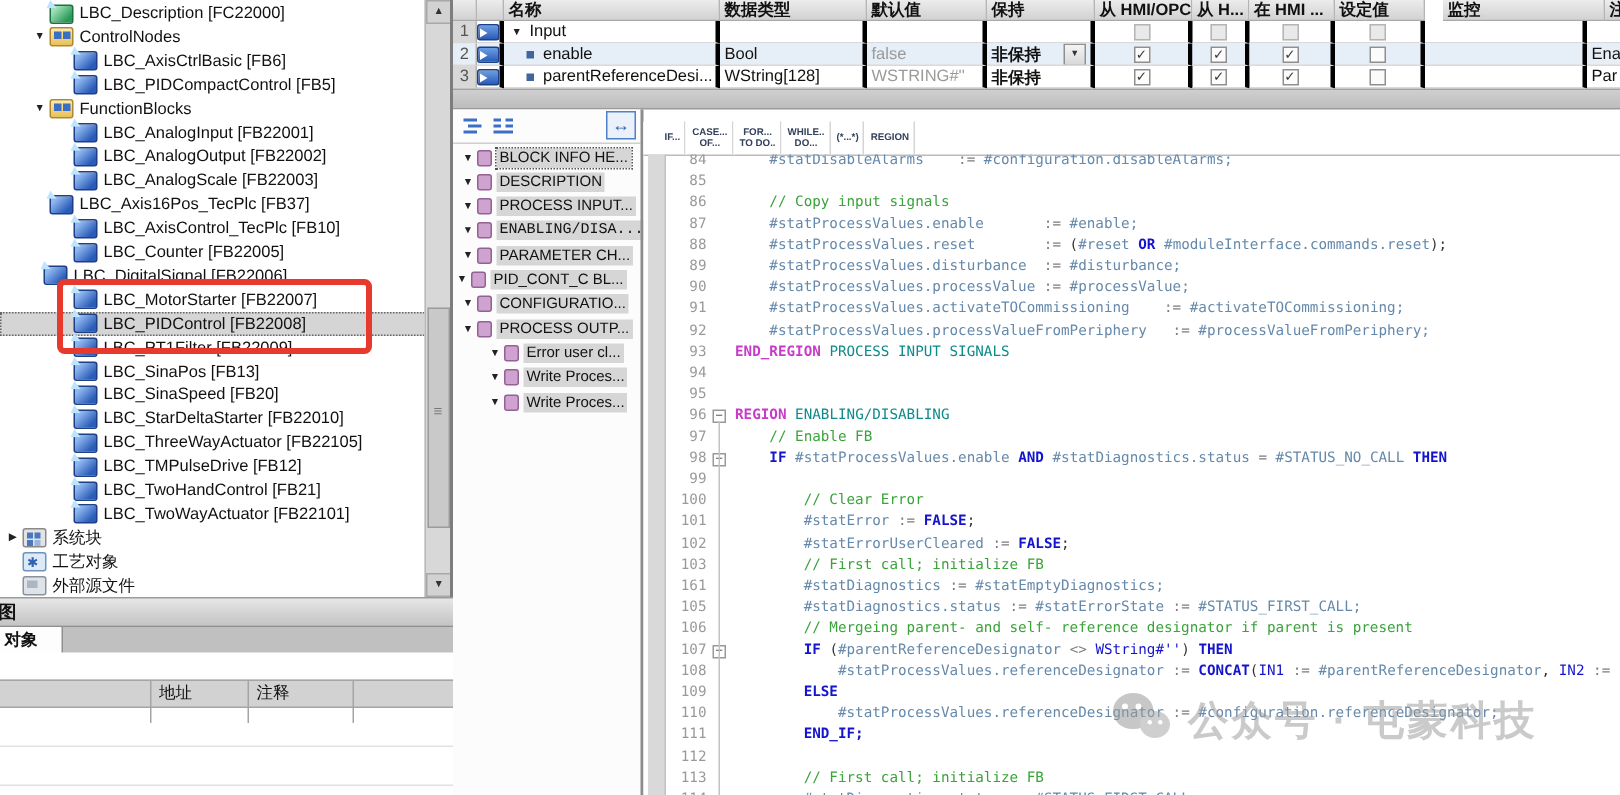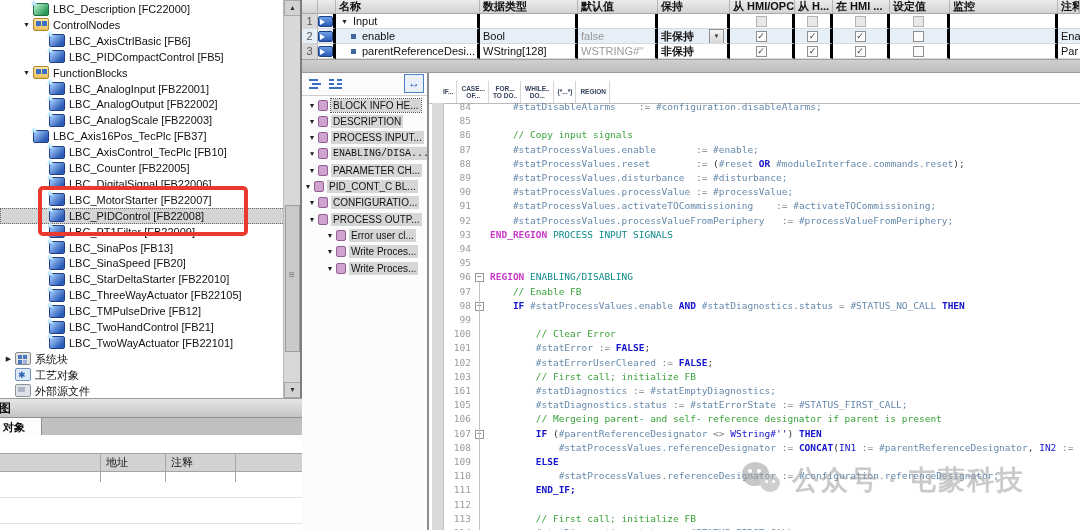--- a/index.html
+++ b/index.html
@@ -152,21 +152,21 @@
     <div class="trow" style="top: 144.1px; padding-left: 36px;">
       <span class="texp"></span>
       <span class="tico fb"></span>
       <span class="tlbl">LBC_AxisControl_TecPlc [FB10]</span>
     </div>
     <div class="trow" style="top: 160px; padding-left: 36px;">
       <span class="texp"></span>
       <span class="tico fb"></span>
       <span class="tlbl">LBC_Counter [FB22005]</span>
     </div>
-    <div class="trow" style="top: 175.9px; padding-left: 36px;">
+    <div class="trow" style="top: 175.9px; padding-left: 16px;">
       <span class="texp"></span>
       <span class="tico fb"></span>
       <span class="tlbl">LBC_DigitalSignal [FB22006]</span>
     </div>
     <div class="trow" style="top: 191.8px; padding-left: 36px;">
       <span class="texp"></span>
       <span class="tico fb"></span>
       <span class="tlbl">LBC_MotorStarter [FB22007]</span>
     </div>
     <div class="trow sel" style="top: 207.7px; padding-left: 36px;">
@@ -259,21 +259,21 @@
       <div class="vc" style="width: 16px; flex: 0 0 16px;"></div>
       <div class="vc" style="width: 18px; flex: 0 0 18px;"></div>
       <div class="vc" style="width: 144px; flex: 0 0 144px;">名称</div>
       <div class="vc" style="width: 98px; flex: 0 0 98px;">数据类型</div>
       <div class="vc" style="width: 80px; flex: 0 0 80px;">默认值</div>
       <div class="vc" style="width: 72px; flex: 0 0 72px;">保持</div>
       <div class="vc" style="width: 65px; flex: 0 0 65px;">从 HMI/OPC..</div>
       <div class="vc" style="width: 38px; flex: 0 0 38px;">从 H...</div>
       <div class="vc" style="width: 57px; flex: 0 0 57px;">在 HMI ...</div>
       <div class="vc" style="width: 60px; flex: 0 0 60px;">设定值</div>
-      <div class="vc" style="width: 108px; flex: 0 0 108px;">监控</div>
+      <div class="vc" style="width: 108px; flex: 0 0 108px; margin-left: 12px;">监控</div>
       <div class="vc" style="width: 22px; flex: 0 0 22px;">注释</div>
     </div>
     <div class="vrow" style="top: 14px; height: 15px;">
       <div class="vc numc" style="width: 16px; flex: 0 0 16px;">1</div>
       <div class="vc iconc" style="width: 18px; flex: 0 0 18px;">
         <span class="io-icon"></span>
       </div>
       <div class="vc" style="width: 144px; flex: 0 0 144px;"><span class="exp-tri">▼</span>Input</div>
       <div class="vc" style="width: 98px; flex: 0 0 98px;"></div>
       <div class="vc graytxt" style="width: 80px; flex: 0 0 80px;"></div>

